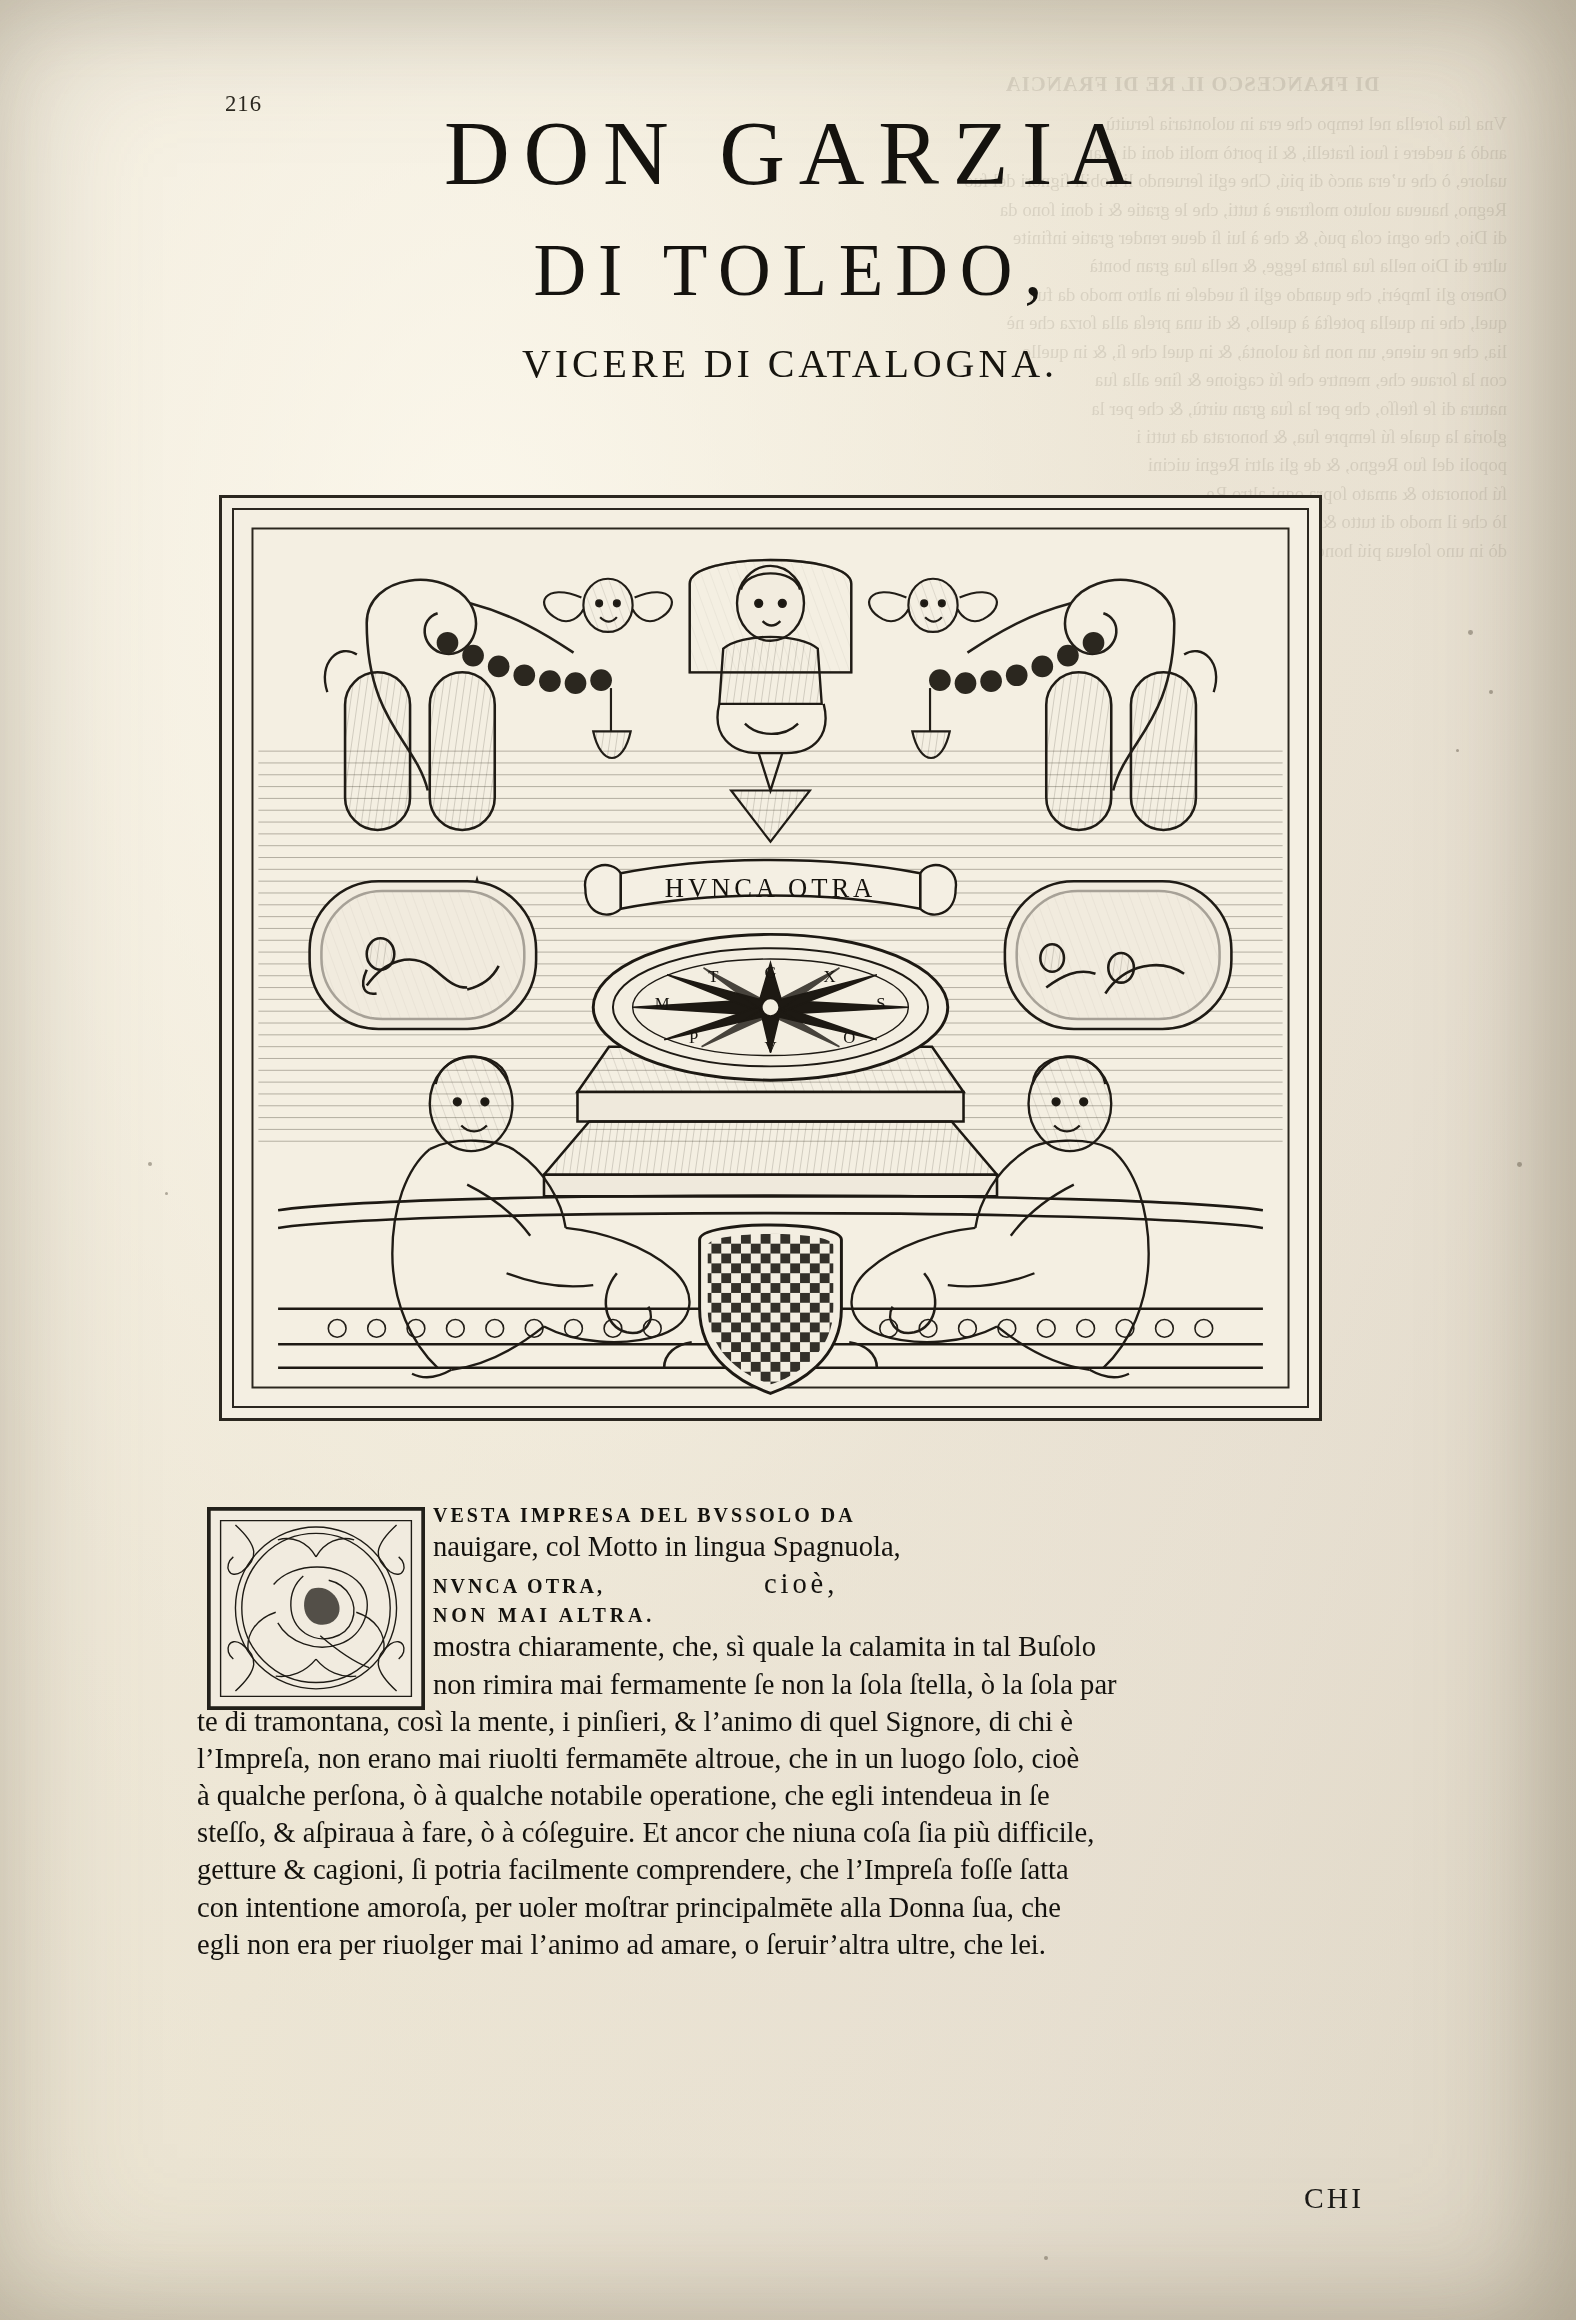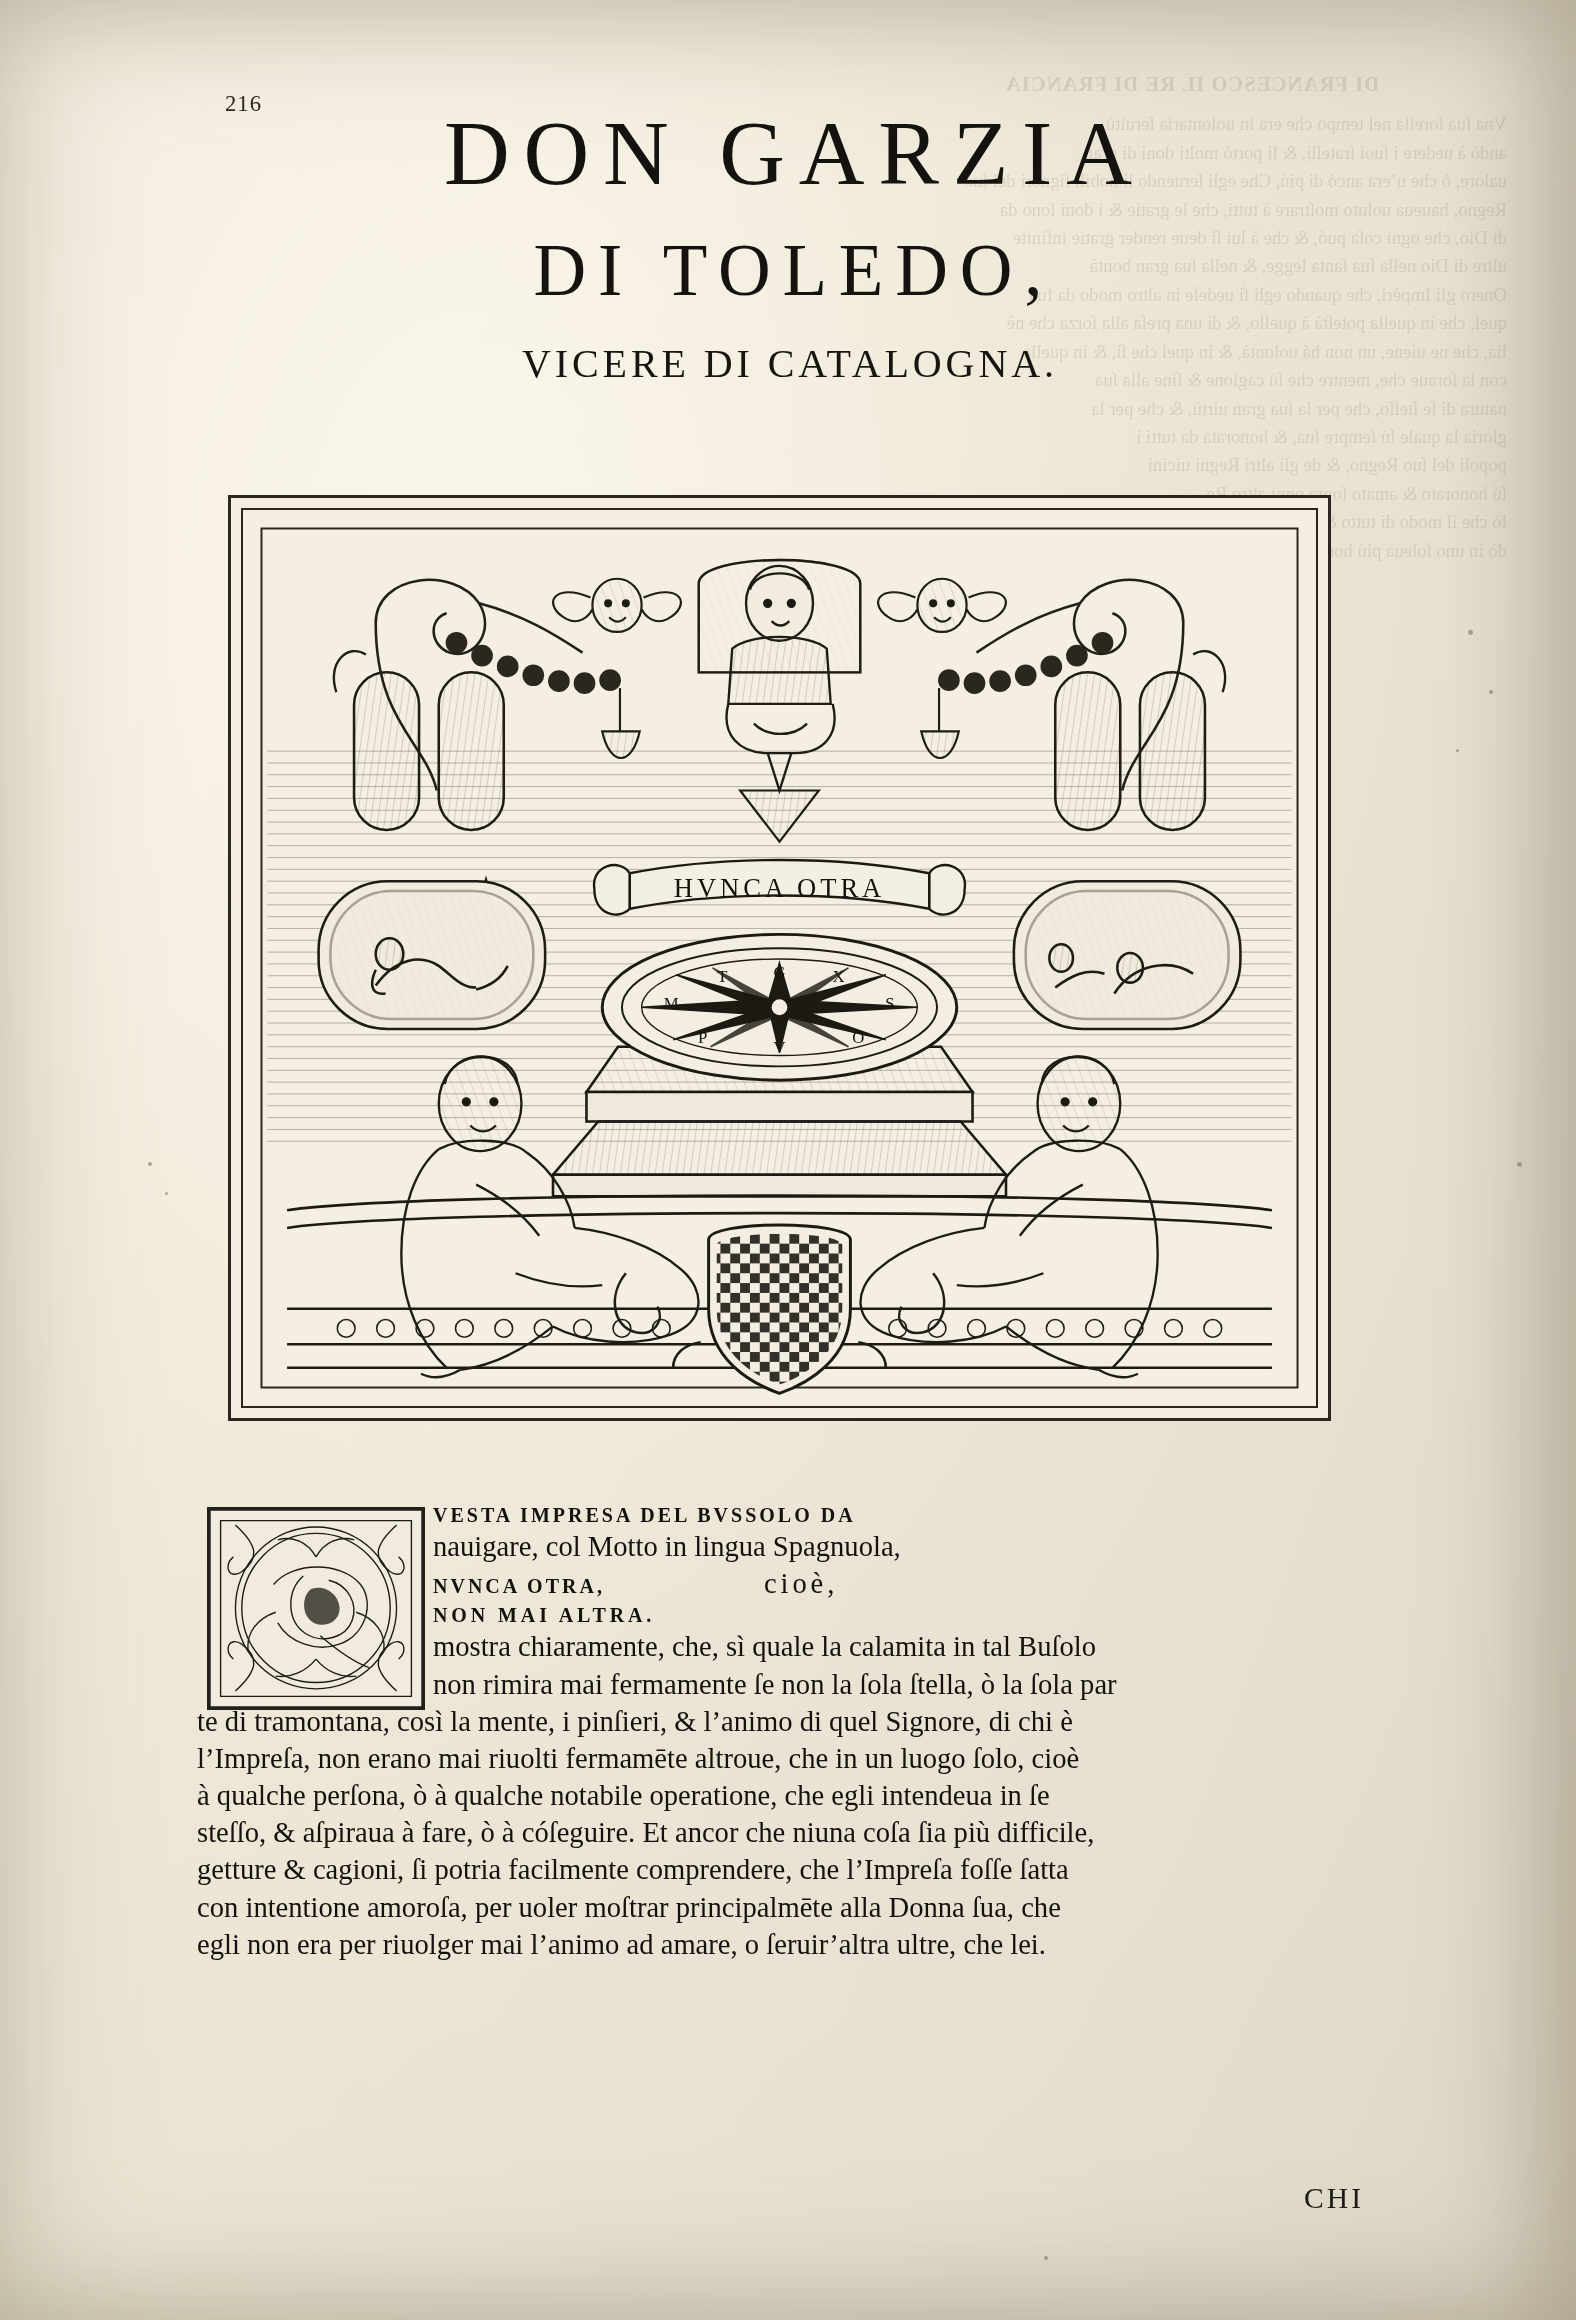--- a/index.html
+++ b/index.html
@@ -97,21 +97,21 @@
     letter-spacing: 3.9px;
     margin-top: 27px;
     color: #17150f;
     text-indent: 3.9px;
     font-family: Liberation Serif, serif;
   }
 
   
   .plate {
     position: absolute;
-    left: 228px;
+    left: 219px;
     top: 495px;
     width: 1103px;
     height: 926px;
   }
   .plate-frame-outer {
     position: absolute;
     inset: 0;
     border: 3px solid #2b271f;
     background: #f4efe2;
   }

